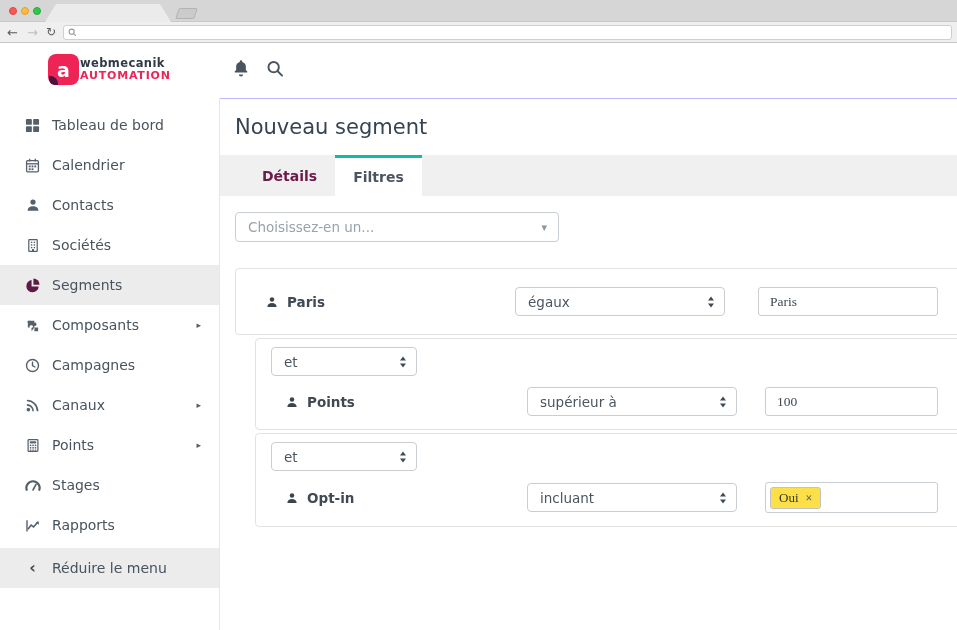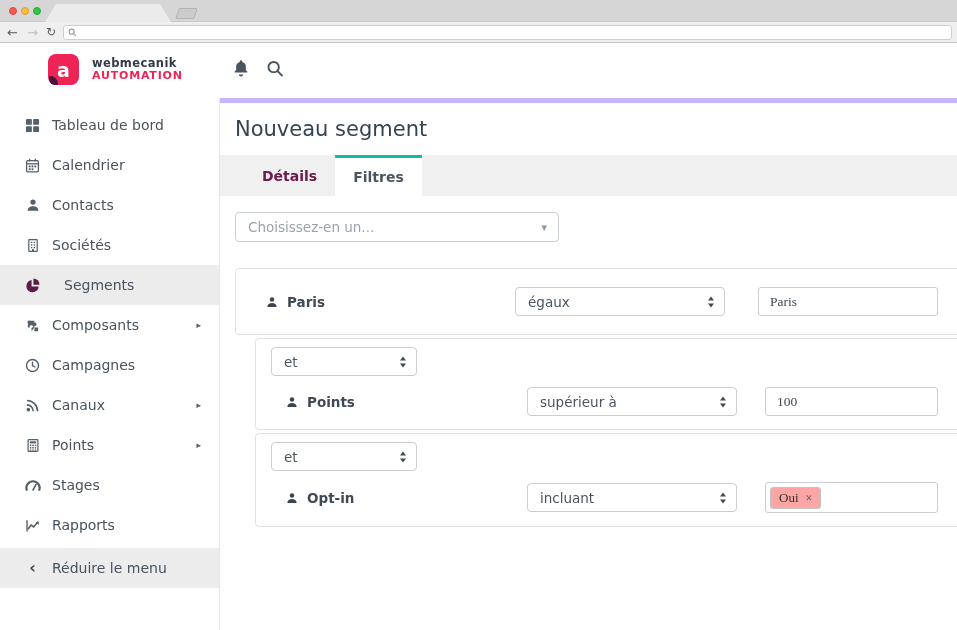--- a/index.html
+++ b/index.html
@@ -22,39 +22,39 @@
   .address-bar { position:absolute; left:63px; right:5px; top:3px; height:15px; background:#fff;
     border:1px solid #cfcfcf; border-radius:3px; display:flex; align-items:center; padding-left:4px; }
 
   
   .app-header { position:relative; height:55px; background:#fff; }
   .logo-wrap { position:absolute; left:48px; top:11px; display:flex; align-items:center; }
   .logo-tile { position:relative; width:31px; height:31px; background:#ee2456; border-radius:8px;
     color:#fff; font-weight:bold; font-size:19px; display:flex; align-items:center; justify-content:center; }
   .logo-tile::after { content:""; position:absolute; left:1px; bottom:0px; width:9px; height:9px;
     background:#4b1340; border-radius:0 8px 0 6px; }
-  .brand-text { margin-left:13px; line-height:1.1; }
+  .brand-text { margin-left:1px; line-height:1.1; }
   .brand-name { font-size:11.5px; font-weight:bold; color:#323a45; letter-spacing:.4px; }
   .brand-product { font-size:11px; font-weight:bold; color:#ee2456; letter-spacing:.8px; }
   .hdr-icon { position:absolute; top:16px; cursor:pointer; }
   .hdr-bell { left:232px; } .hdr-search { left:266px; }
 
   
   .app-body { display:flex; height:532px; }
   .sidebar { width:220px; min-width:220px; background:#fff; border-right:1px solid #e7e7e7; padding-top:7px; }
   .nav-item { position:relative; height:40px; display:flex; align-items:center; padding-left:24px; cursor:pointer; }
-  .nav-item.active { background:#ececec;gap:12px; }
+  .nav-item.active { background:#ececec; }
   .nav-icon { width:17px; display:flex; justify-content:center; }
   .nav-label { margin-left:11px; font-size:14px; color:#47535e; }
   .submenu-arrow { position:absolute; right:18px; font-size:9px; color:#55606b; }
   .collapse-item { margin-top:3px; background:#ececec; }
   .collapse-arrow { font-size:16px; font-weight:bold; color:#3f4a54; line-height:1; }
 
   .main { flex:1; min-width:0; background:#fff; }
-  .page-header { height:57px; display:flex; align-items:center; padding-left:15px; border-top:5px solid #c4b5fd; }
+  .page-header { height:57px; display:flex; align-items:center; padding-left:15px; border-top:1px solid #c4b5fd; }
   .page-title { font-size:21px; color:#364452; font-weight:normal; }
   .tab-strip { height:41px; background:#f0f0f0; display:flex; padding-left:24px; }
   .tab { min-width:74px; padding:0 18px; display:flex; align-items:center; justify-content:center;
     font-size:14px; font-weight:600; cursor:pointer; }
   .tab-details { color:#6d1a48; }
   .tab-filters { background:#fff; border-top:3px solid #14b8a6; color:#4a5560; }
 
   .content { padding-top:16px; }
 
   
@@ -74,21 +74,21 @@
   .field-row { display:flex; align-items:center; padding-left:30px; }
   .panel-sub .field-row { margin-top:11px; }
   .field-label { display:flex; align-items:center; font-size:13.5px; font-weight:600; color:#3f4a54; }
   .field-label svg { margin-right:9px; }
   .fl-root { width:249px; }
   .fl-sub { width:241px; }
   .cond-sel { width:210px; height:29px; }
   .val-input { flex:1; margin-left:33px; margin-right:42px;font-family:Liberation Serif, serif; }
   .panel-sub .val-input { margin-left:28px; }
   .tag-input { padding:0 4px; height:31px; }
-  .tag-chip { display:flex; align-items:center; background:#fca5a5; border:1px solid #c3c3c3;
+  .tag-chip { display:flex; align-items:center; background:#fde047; border:1px solid #c3c3c3;
     border-radius:3px; padding:2px 8px; font-size:13px; color:#333; }
   .tag-x { margin-left:7px; font-size:12px; font-weight:bold; color:#666; cursor:pointer; line-height:1; }
 </style>
 </head>
 <body>
 
 <div class="chrome-tab-row">
   <span class="traffic t-close"></span>
   <span class="traffic t-min"></span>
   <span class="traffic t-zoom"></span>

